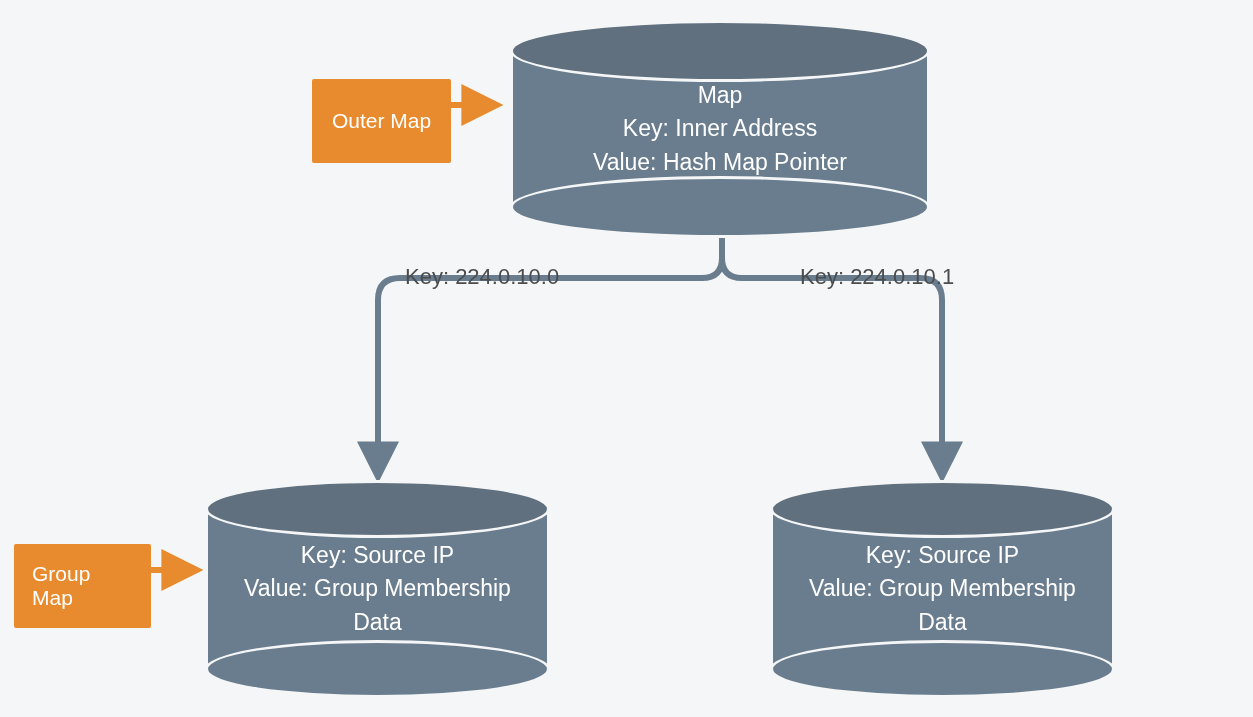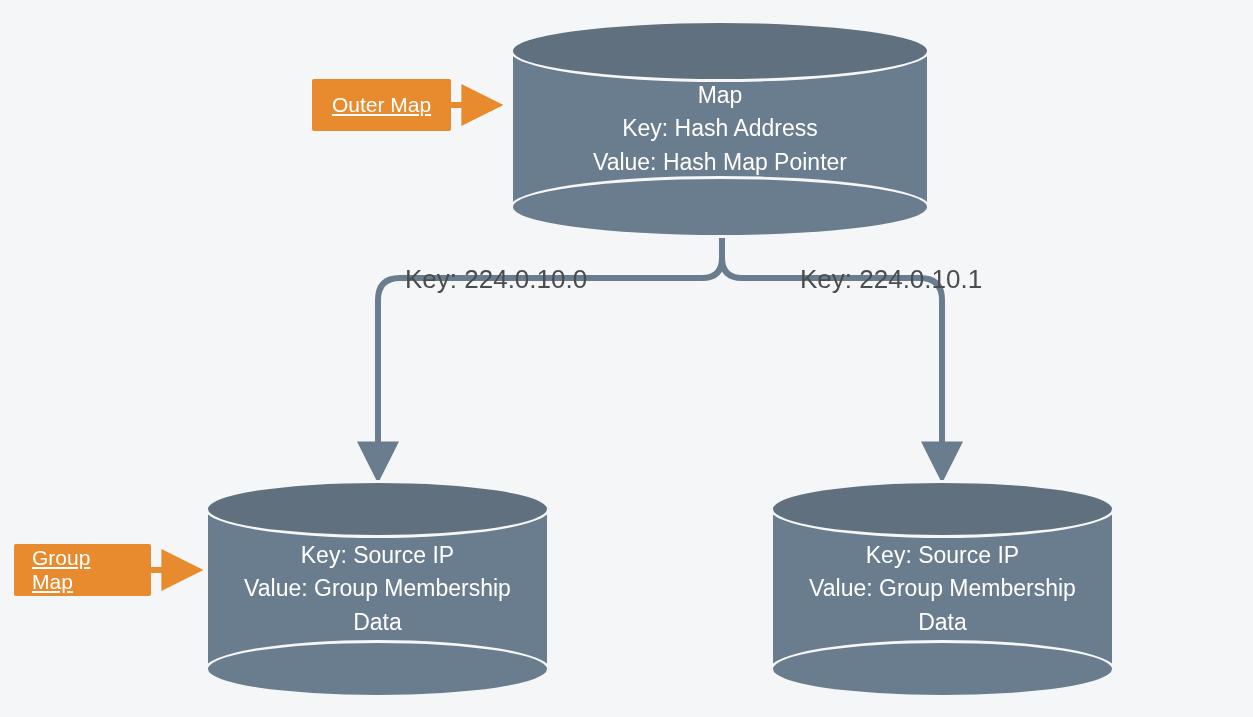--- a/index.html
+++ b/index.html
@@ -49,29 +49,28 @@
   
   .tag {
     position: absolute;
     background: #e88b2e;
     color: #fff;
     font-size: 21px;
     display: flex;
     align-items: center;
     justify-content: center;
     border-radius: 2px;
-    padding: 0 18px;
+    padding: 16px 18px;
     height: 52px;
-    text-decoration: underline;
   }
   
   .klabel {
     position: absolute;
     color: #4a4c4e;
-    font-size: 26px;
+    font-size: 22px;
     white-space: nowrap;
   }
   svg.overlay {
     position: absolute;
     left: 0; top: 0;
     pointer-events: none;
   }
 </style>
 </head>
 <body>
@@ -113,21 +112,21 @@
     <span>Outer Map</span>
   </div>
 
   <div class="tag" style="left:14px; top:544px; width:101px;">
     <span>Group Map</span>
   </div>
 
   <div class="cyl" style="left:510px; top:20px; width:420px; height:218px;">
     <div class="cyl-body" style="top:28px; bottom:28px;">
       <div>Map</div>
-      <div>Key: Hash Address</div>
+      <div>Key: Inner Address</div>
       <div>Value: Hash Map Pointer</div>
     </div>
     <div class="cyl-bot" style="bottom:0; height:56px;"></div>
     <div class="cyl-top" style="top:0; height:56px;"></div>
   </div>
 
   <div class="cyl" style="left:205px; top:480px; width:345px; height:218px;">
     <div class="cyl-body" style="top:26px; bottom:26px;">
       <div>Key: Source IP</div>
       <div>Value: Group Membership</div>

